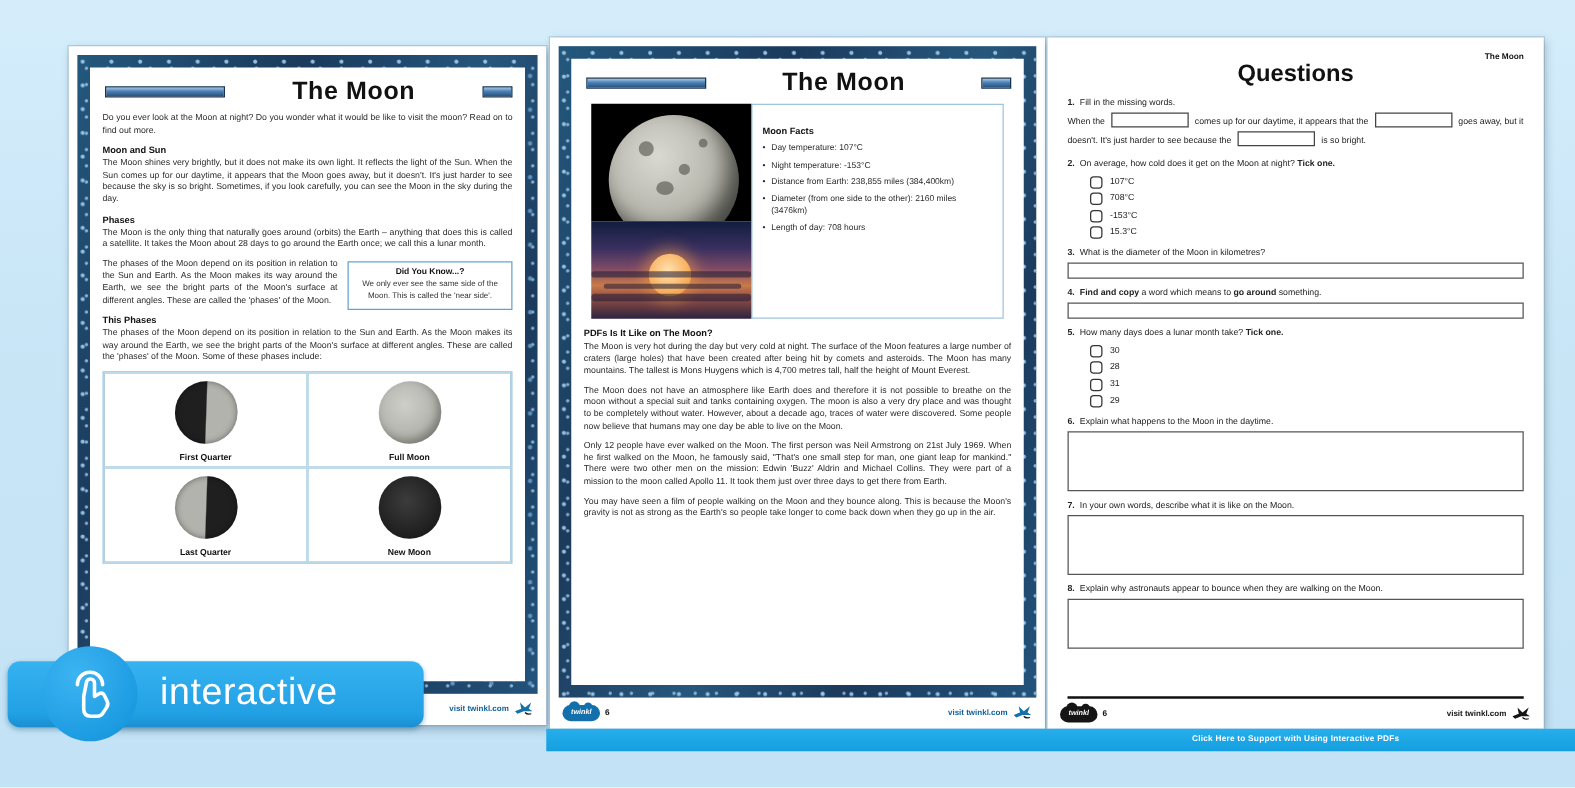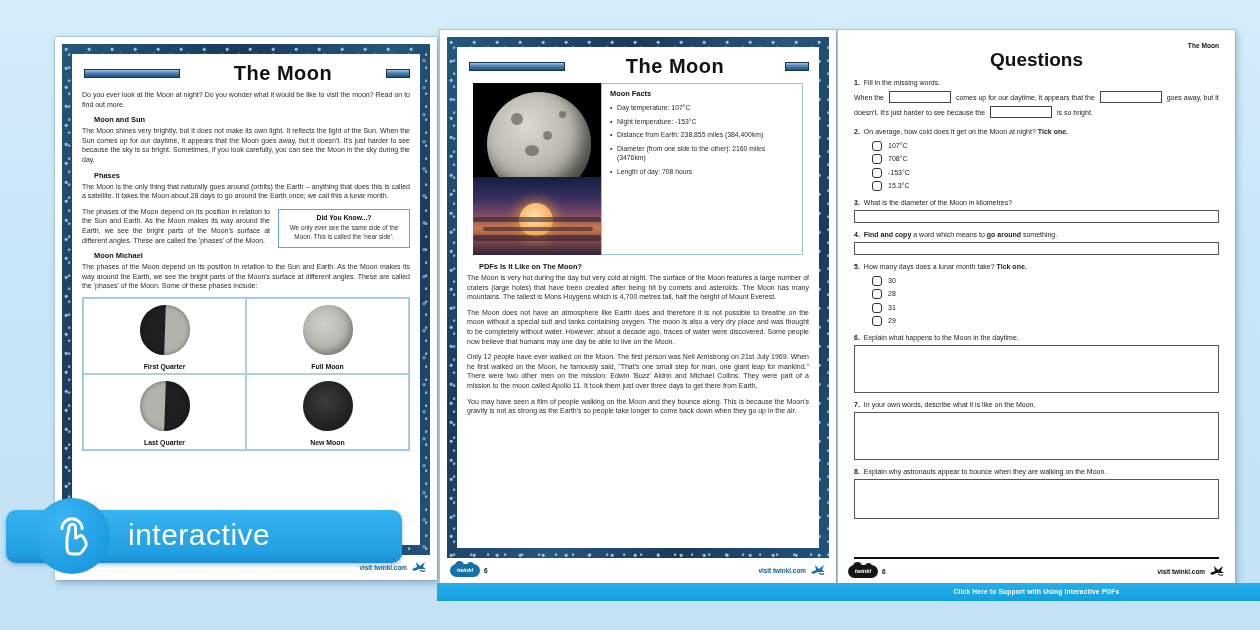--- a/index.html
+++ b/index.html
@@ -29,21 +29,21 @@
   .title-row { display:flex; align-items:center; margin-bottom:5px; }
   .title-row h1 { font-size:20px; font-weight:bold; color:#111; letter-spacing:.5px; margin:0 8px; }
   .tbar { height:9px; border:1px solid #16344f;
     background:linear-gradient(180deg,#a6c6e6 0%,#4a7fb5 45%,#26517c 100%); }
   .tbar.l { width:96px; margin-left:2px; }
   .tbar.r { width:24px; }
   .title-row .spacer { flex:1; }
 
   .bodytext, p.bt { font-size:7px; line-height:9.6px; color:#2b2b2b; text-align:justify; }
   p.bt { margin-bottom:6px; }
-  h3.sect { font-size:7.4px; font-weight:bold; color:#111; margin:2px 12px 2px; }
+  h3.sect { font-size:7.4px; font-weight:bold; color:#111; margin:2px 0 2px; }
 
   .dyk { float:right; width:132px; border:1.5px solid #66a3ca; padding:4px 6px 5px; margin:2px 0 4px 8px;
     text-align:center; font-size:6.4px; line-height:8.6px; color:#333; background:#fff; }
   .dyk b { display:block; font-size:6.8px; margin-bottom:2px; color:#111; }
 
   .phase-table { display:grid; grid-template-columns:1fr 1fr; border:1px solid #9dc5dd; margin-top:3px; clear:both; }
   .pcell { border:1px solid #aecfe3; }
   .pimg { height:62px; display:flex; align-items:center; justify-content:center; }
   .pcap { font-size:6.9px; font-weight:bold; text-align:center; padding:2px 0 3px; color:#111; }
   .moon { width:50px; height:50px; border-radius:50% 48% 50% 49%; }
@@ -59,21 +59,21 @@
   .photo1 .bigmoon { position:absolute; left:14px; top:9px; width:104px; height:104px; border-radius:50%;
     background:radial-gradient(circle at 38% 32%, #d9d9d2 0%, #b9b9b0 45%, #8e8e85 80%, #6f6f66 100%);
     box-shadow:inset -8px -10px 16px rgba(0,0,0,.5); }
   .photo1 .crater { position:absolute; border-radius:50%; background:rgba(70,70,62,.55); }
   .photo2 { height:78px; position:relative; overflow:hidden;
     background:linear-gradient(180deg,#121d3f 0%,#3a3060 28%,#7c4a66 48%,#c97a4a 66%,#8a4a44 80%,#2c2340 100%); }
   .photo2 .sunmoon { position:absolute; left:46px; top:26px; width:34px; height:34px; border-radius:50%;
     background:radial-gradient(circle at 45% 40%, #ffe2b0 0%, #f7b05e 60%, #ef8c2e 100%);
     box-shadow:0 0 12px 4px rgba(250,160,70,.55); }
   .photo2 .cloud { position:absolute; height:5px; border-radius:3px; background:rgba(30,25,55,.55); }
-  .facts { flex:1; border:1px solid #9dc5dd; padding:6px 8px; font-size:6.8px; line-height:8.8px; color:#2b2b2b; }
+  .facts { flex:1; border:1px solid #9dc5dd; padding:17px 8px; font-size:6.8px; line-height:8.8px; color:#2b2b2b; }
   .facts .ft { font-weight:bold; font-size:7.4px; color:#111; margin-bottom:3px; }
   .fact { margin:5px 0; padding-left:7px; position:relative; }
   .fact::before { content:"•"; position:absolute; left:0; top:0; }
 
   
   .p3 .content { position:absolute; inset:0; padding:12px 16px 30px; }
   .corner { text-align:right; font-size:6.6px; font-weight:bold; color:#111; }
   .p3 h1.q { text-align:center; font-size:19px; font-weight:bold; color:#111; margin:0 0 7px; }
   .qblock { margin-bottom:7px; font-size:7px; line-height:10px; color:#222; }
   .qhead { display:flex; gap:4px; margin-bottom:2px; }
@@ -104,21 +104,21 @@
   .cloudlogo span { position:relative; z-index:1; color:#fff; font-size:5.8px; font-weight:bold; font-style:italic; }
   .p3 .footrule { position:absolute; left:16px; right:16px; bottom:24px; height:2.5px; background:#111; }
 
   
   .bottom-bar { position:absolute; left:437px; top:583px; width:823px; height:18px;
     background:linear-gradient(180deg,#27aeeb 0%,#149fe0 100%); z-index:3; }
   .bottom-bar span { position:absolute; left:401px; width:397px; top:0; line-height:18px;
     text-align:center; color:#fff; font-size:6.6px; font-weight:bold; letter-spacing:.2px; }
 
   
-  .badge { position:absolute; left:6px; top:510px; width:396px; height:53px; border-radius:10px;
+  .badge { position:absolute; left:6px; top:529px; width:333px; height:53px; border-radius:10px;
     background:linear-gradient(180deg,#36b2f0 0%,#21a0e4 80%,#1b8ecf 100%);
     box-shadow:0 2px 4px rgba(20,80,120,.35); z-index:5; }
   .badge .circle { position:absolute; left:28px; top:-12px; width:76px; height:76px; border-radius:50%;
     background:radial-gradient(circle at 35% 30%,#3db4f2 0%,#1d9ce2 70%,#168cd0 100%);
     display:flex; align-items:center; justify-content:center; }
   .badge .label { position:absolute; left:122px; top:8px; font-size:30px; color:#fff; font-weight:500; letter-spacing:.5px; }
 </style>
 </head>
 <body>
 
@@ -136,21 +136,21 @@
       <h3 class="sect">Moon and Sun</h3>
       <p class="bt">The Moon shines very brightly, but it does not make its own light. It reflects the light of the Sun. When the Sun comes up for our daytime, it appears that the Moon goes away, but it doesn't. It's just harder to see because the sky is so bright. Sometimes, if you look carefully, you can see the Moon in the sky during the day.</p>
       <h3 class="sect">Phases</h3>
       <p class="bt">The Moon is the only thing that naturally goes around (orbits) the Earth – anything that does this is called a satellite. It takes the Moon about 28 days to go around the Earth once; we call this a lunar month.</p>
 
       <aside class="dyk">
         <b>Did You Know...?</b>
         <span>We only ever see the same side of the Moon. This is called the 'near side'.</span>
       </aside>
       <p class="bt">The phases of the Moon depend on its position in relation to the Sun and Earth. As the Moon makes its way around the Earth, we see the bright parts of the Moon's surface at different angles. These are called the 'phases' of the Moon.</p>
-      <h3 class="sect">Moon Michael</h3>
+      <h3 class="sect">This Phases</h3>
       <p class="bt">The phases of the Moon depend on its position in relation to the Sun and Earth. As the Moon makes its way around the Earth, we see the bright parts of the Moon's surface at different angles. These are called the 'phases' of the Moon. Some of these phases include:</p>
 
       <div class="phase-table">
         <div class="pcell">
           <div class="pimg">
               <div class="moon first"></div>
             </div>
           <div class="pcap">First Quarter</div>
         </div>
         <div class="pcell">

